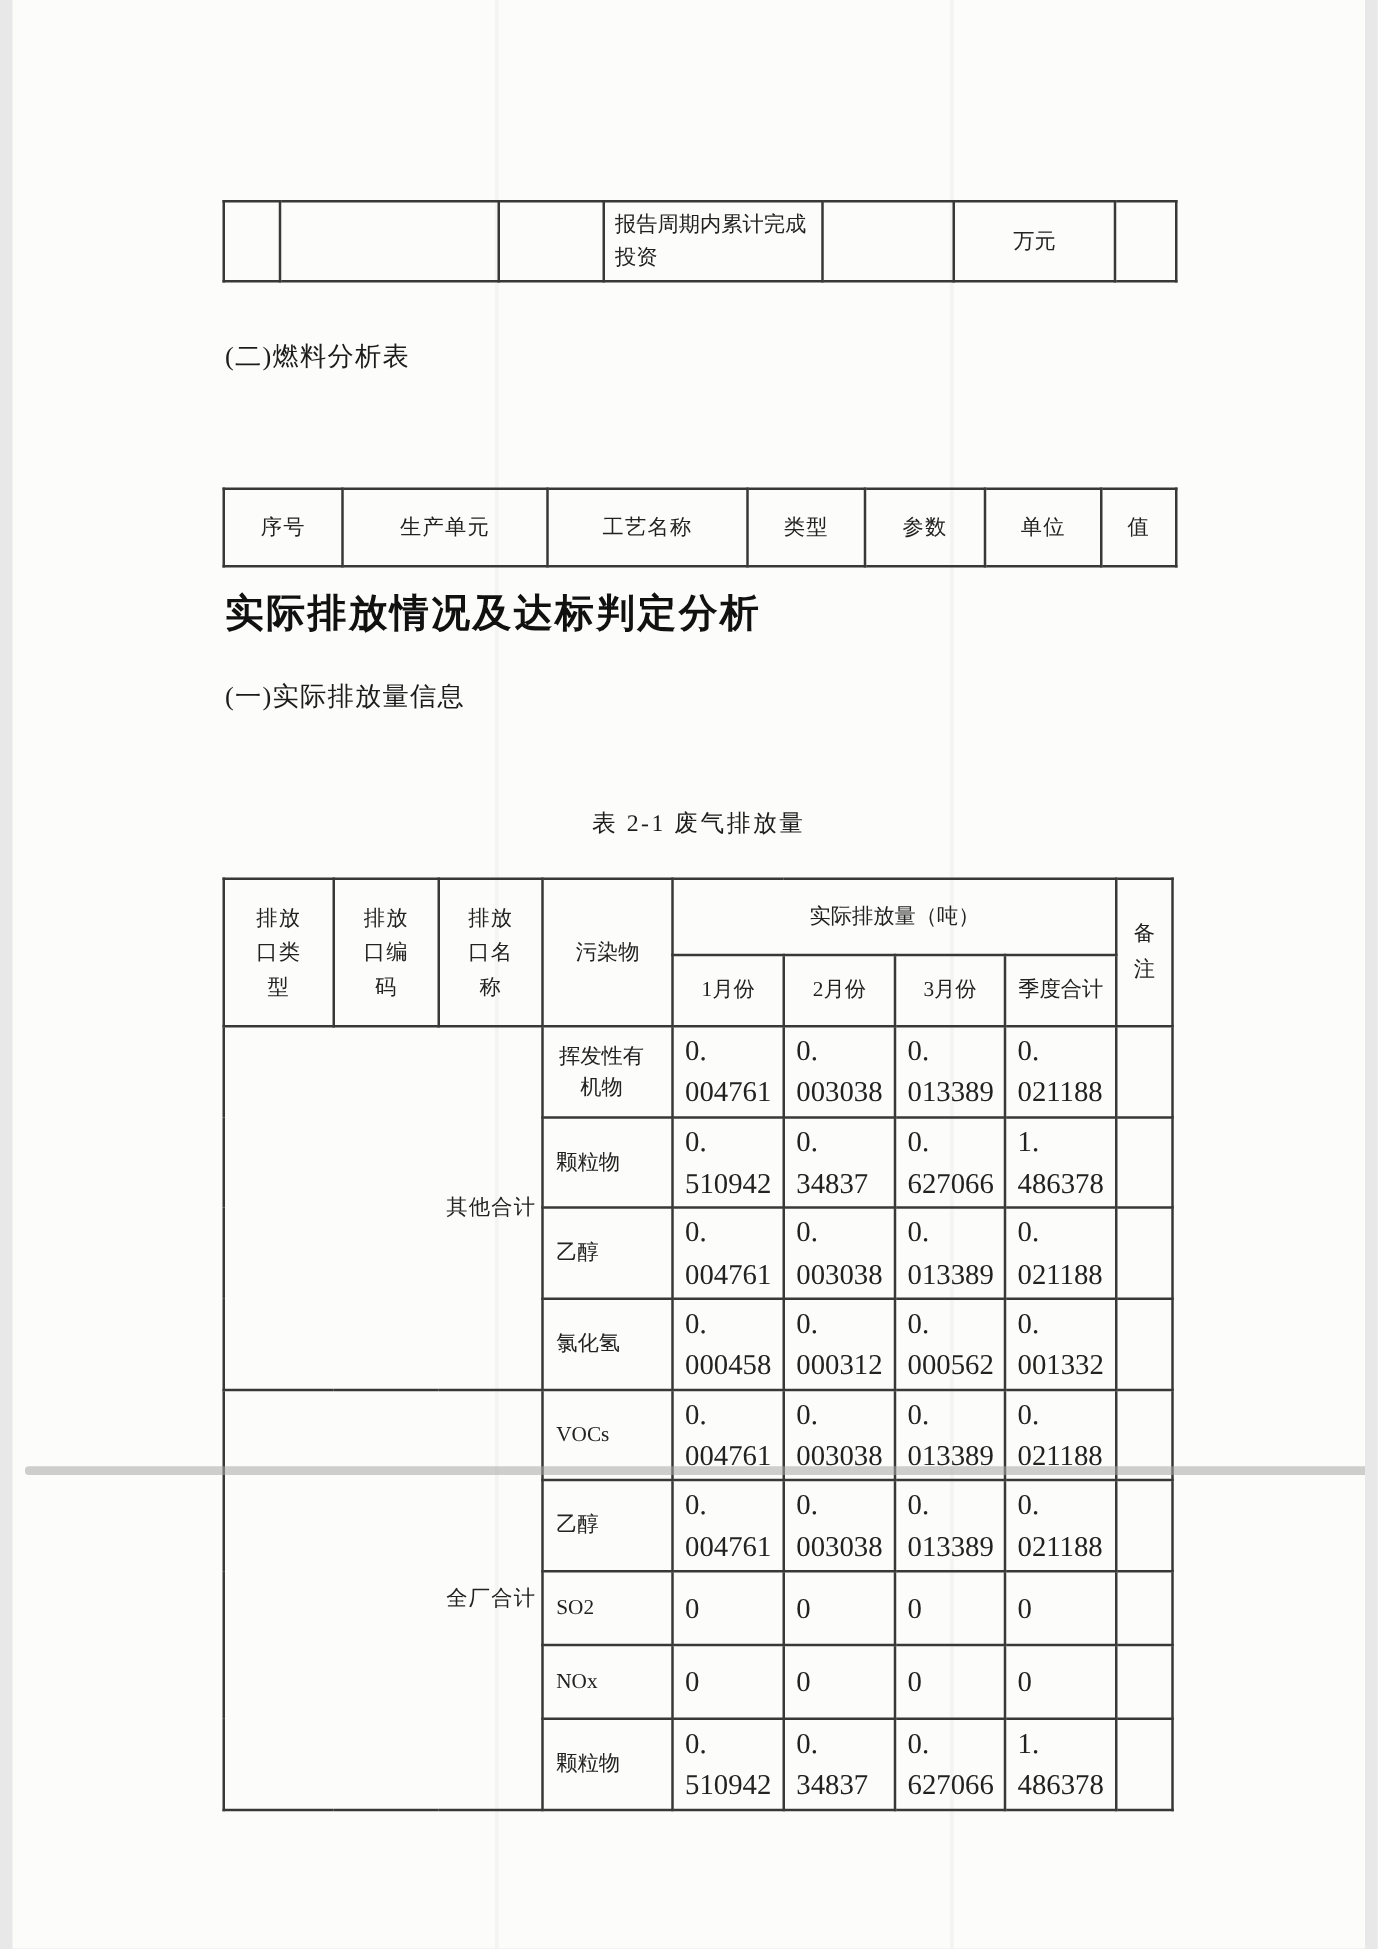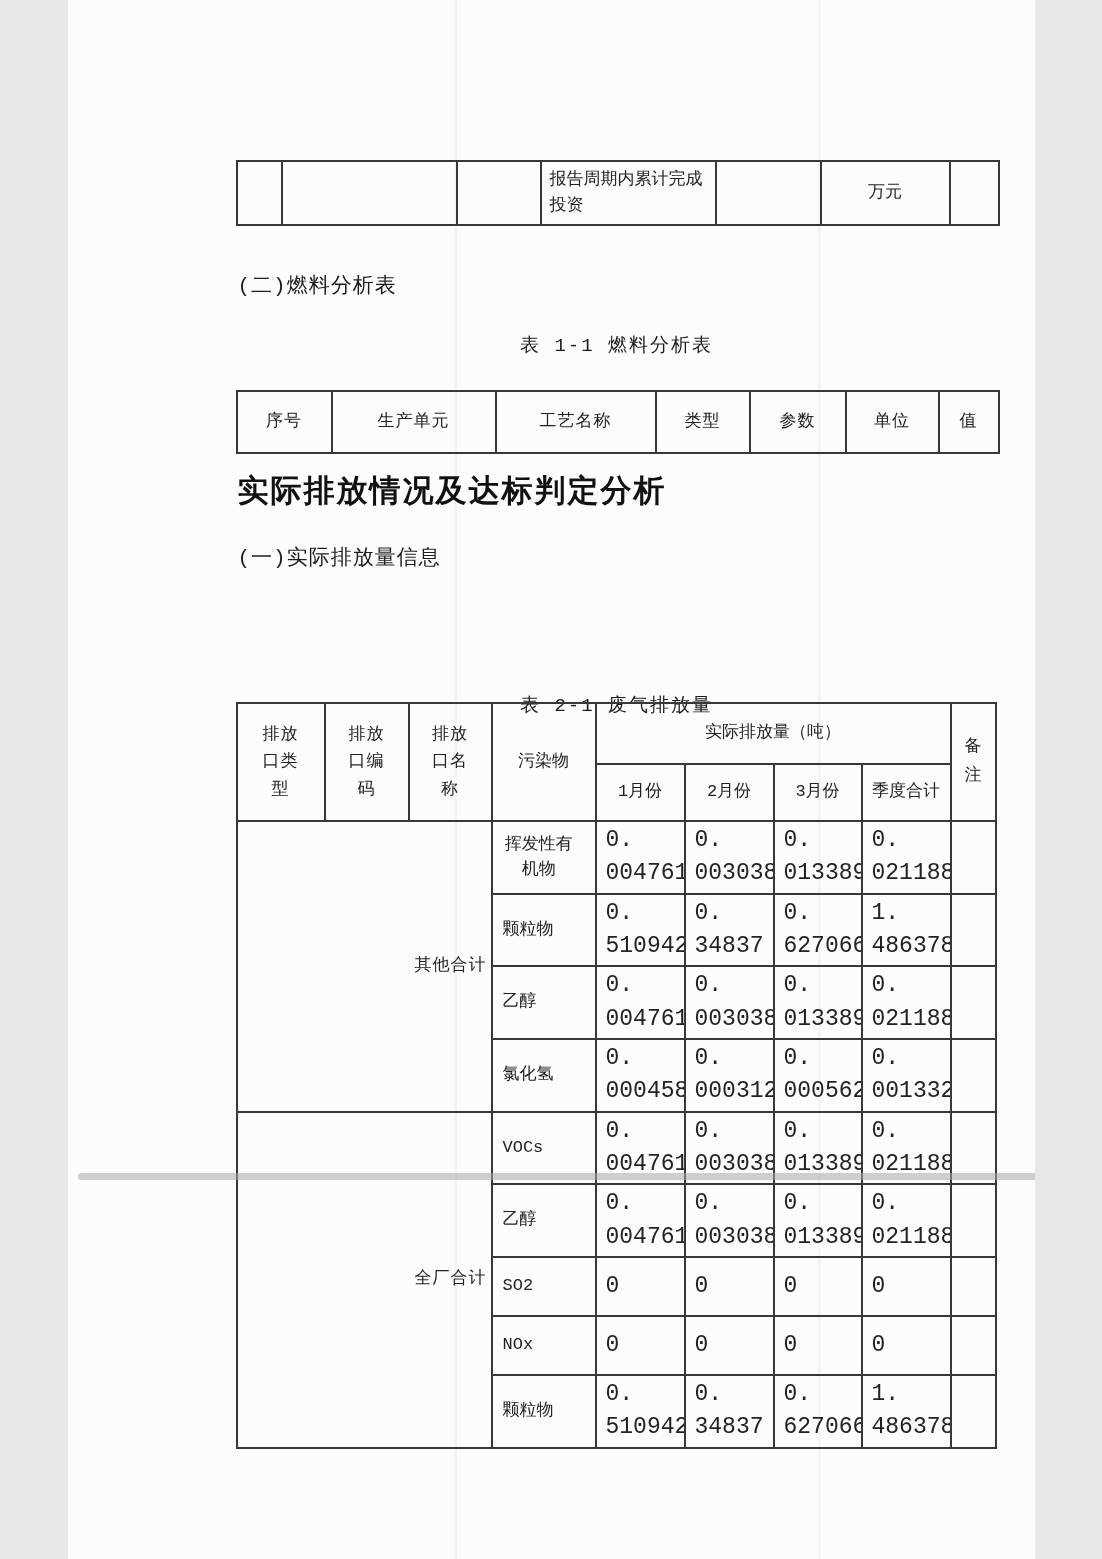--- a/index.html
+++ b/index.html
@@ -1,22 +1,22 @@
 <!DOCTYPE html>
 <html><head>
 <meta charset="utf-8">
 <style>
   * { margin:0; padding:0; box-sizing:border-box; }
   html,body { background:#e8e8e8; }
   .page {
     position:relative;
-    width:967px; height:1559px;
+    width:1082px; height:1559px;
     margin:0 auto;
     background:#fcfcfa;
-    font-family:Liberation Mono, monospace;
+    font-family:Liberation Serif, serif;
     color:#1f1f1f;
     overflow:hidden;
   }
   
   .v-streak {
     position:absolute; top:0; bottom:0; width:3px;
     background:rgba(120,120,120,0.06);
   }
   .v-streak.s1 { left:386px; }
   .v-streak.s2 { left:750px; }
@@ -56,21 +56,21 @@
     position:absolute; left:170px;
     font-size:21px; letter-spacing:1px; color:#1c1c1c;
   }
   .sec2 { top:232px;margin-top:39px; }
   .sec1 { top:543px; }
   .tbl-caption {
     position:absolute; left:168px; width:762px;
     text-align:center; font-size:19px; letter-spacing:2px; color:#1c1c1c;
   }
   .cap11 { top:332px; }
-  .cap21 { top:646px;margin-top:46px; }
+  .cap21 { top:646px; }
   .h1-title {
     position:absolute; left:170px; top:470px;
     font-size:31px; font-weight:bold; letter-spacing:2px; color:#111;
   }
   
   .fuel-table { left:168px; top:390px; width:762px; }
   .fuel-table td { height:62px; letter-spacing:1px; }
   
   .em-table { left:168px; top:702px; width:759px; }
   .em-table .hrow1 td { height:61px; }
@@ -118,21 +118,20 @@
       <td class="txt-left">报告周期内累计完成投资</td>
       <td></td>
       <td class="unit-cell">万元</td>
       <td></td>
     </tr>
   </tbody>
     </table>
 
   <div class="sec-label sec2">(二)燃料分析表</div>
 
-  <div class="tbl-caption cap11">表 1-1  燃料分析表</div>
 
   <table class="fuel-table">
     <colgroup>
       <col style="width:95px">
         <col style="width:164px">
         <col style="width:160px">
       <col style="width:94px">
         <col style="width:96px">
         <col style="width:93px">
         <col style="width:60px">

